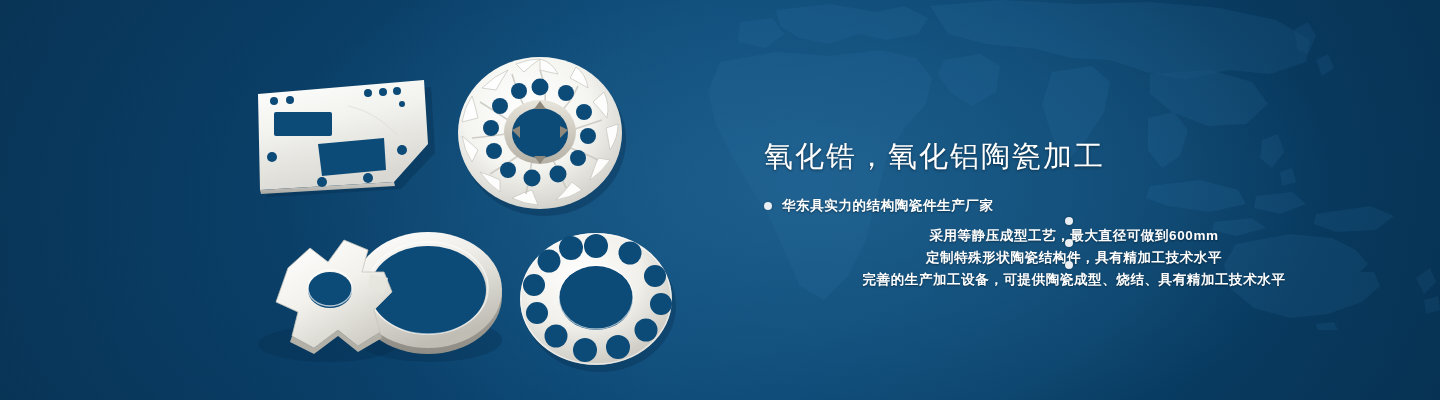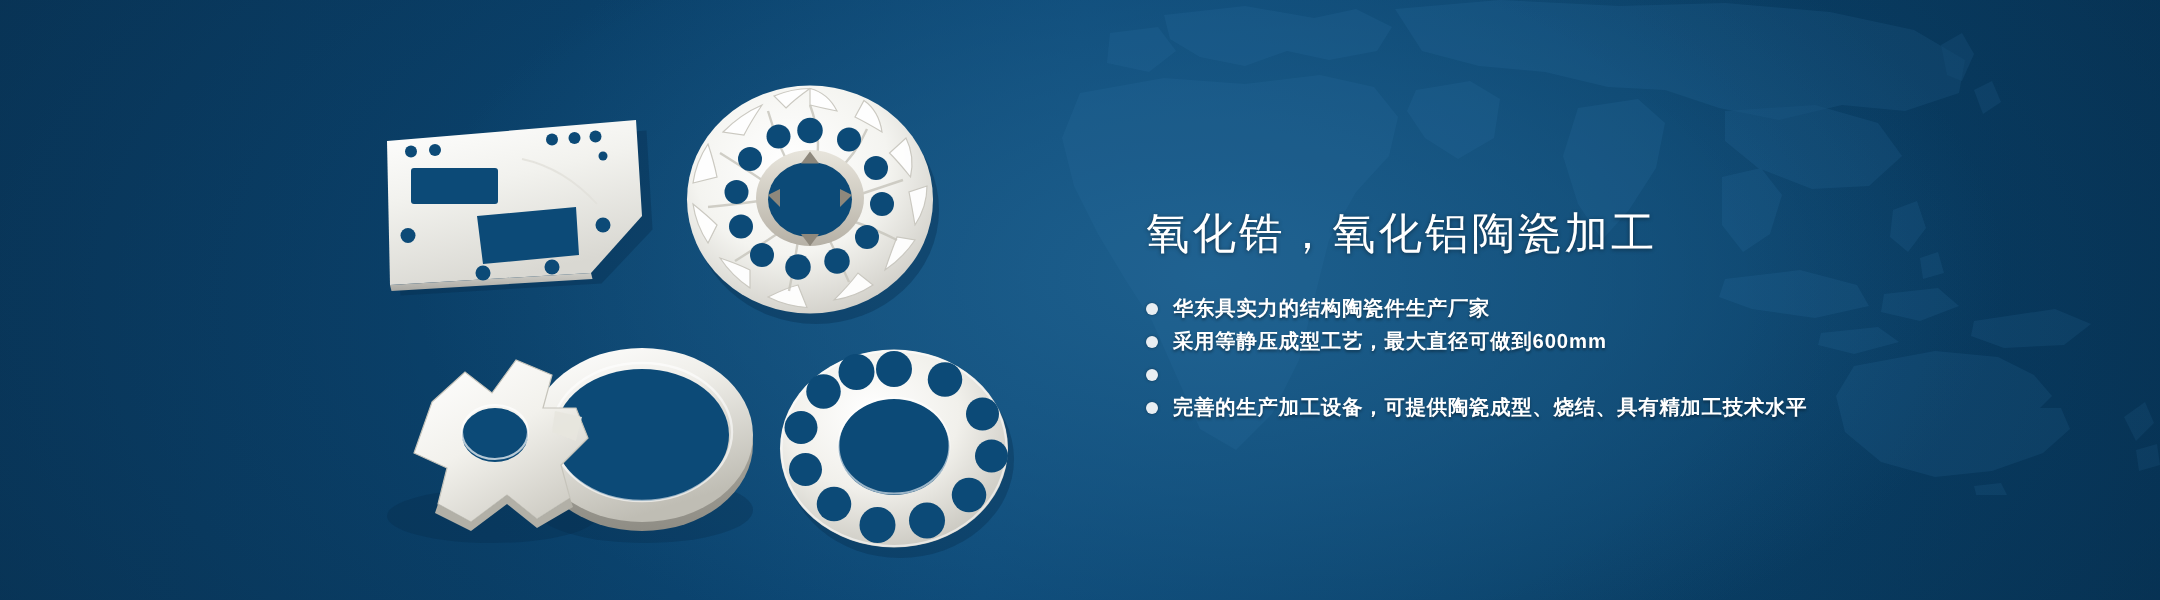--- a/index.html
+++ b/index.html
@@ -56,21 +56,21 @@
     margin-top:19px;
     list-style:none;
   }
   .bullet {
     display:flex;
     align-items:center;
     height:22px;
     margin-bottom:0px;
     font-weight:bold;
   }
-  .bullet + .bullet { margin-top:0px; }
+  .bullet + .bullet { margin-top:0px;flex-direction:column; }
   .dot {
     flex:0 0 auto;
     width:8px; height:8px;
     border-radius:50%;
     background:#e9eef2;
     margin-right:10px;
     box-shadow:0 0 2px rgba(0,0,0,0.35);
   }
   .btext {
     font-size:13.5px;
@@ -336,20 +336,21 @@
       <li class="bullet">
         <span class="dot"></span>
         <span class="btext">华东具实力的结构陶瓷件生产厂家</span>
       </li>
       <li class="bullet">
         <span class="dot"></span>
         <span class="btext">采用等静压成型工艺，最大直径可做到600mm</span>
       </li>
       <li class="bullet">
         <span class="dot"></span>
+        <span class="btext">定制特殊形状陶瓷结构件，具有精加工技术水平</span>
       </li>
       <li class="bullet">
         <span class="dot"></span>
         <span class="btext">完善的生产加工设备，可提供陶瓷成型、烧结、具有精加工技术水平</span>
       </li>
     </ul>
 
   </div>
 
 </div>

